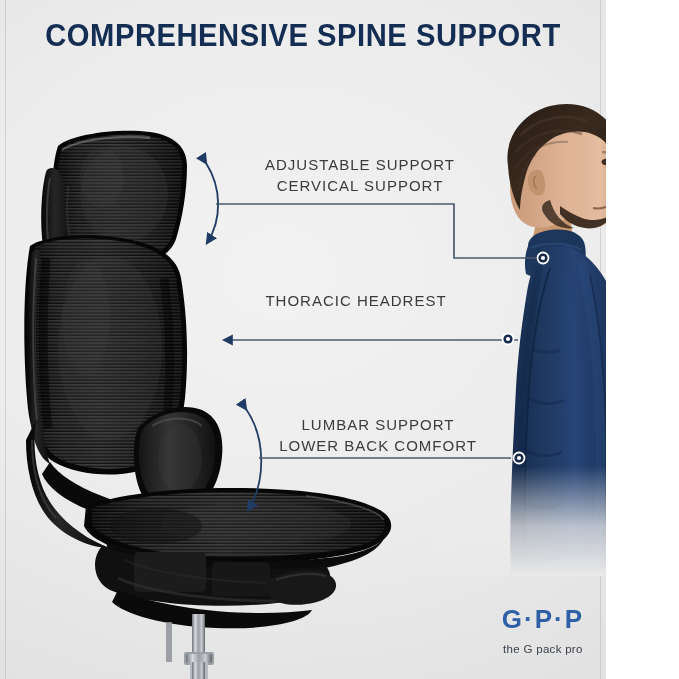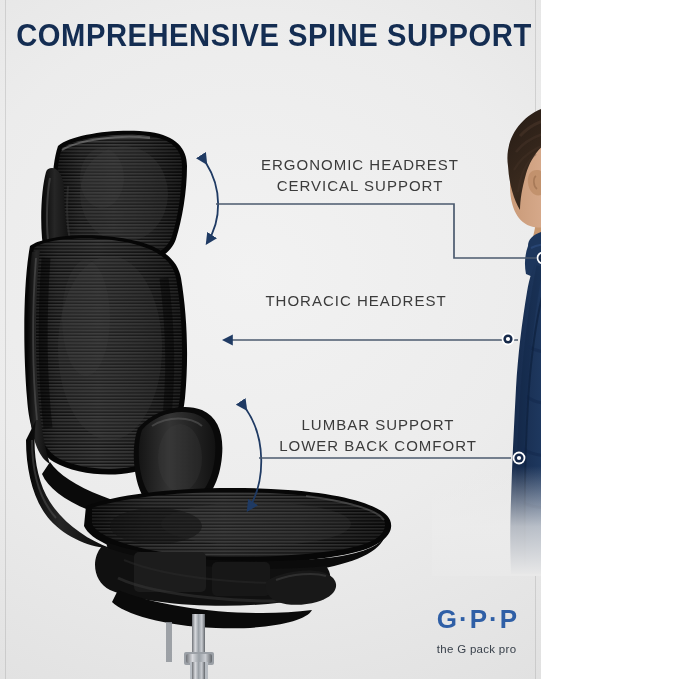--- a/index.html
+++ b/index.html
@@ -2,21 +2,21 @@
 <html><head>
 <meta charset="utf-8">
 <style>
   html, body {
     margin: 0;
     padding: 0;
     background: #ffffff;
   }
   #stage {
     position: relative;
-    width: 541px;
+    width: 606px;
     height: 679px;
     overflow: hidden;
     font-family: "Liberation Sans", sans-serif;
     background:
       radial-gradient(ellipse 120% 85% at 46% 40%, #f2f2f2 0%, #ececec 45%, #e2e2e2 80%, #dcdcdc 100%);
   }
   
   .seam {
     position: absolute;
     top: 0;
@@ -60,20 +60,21 @@
     left: 0; top: 0;
     width: 679px; height: 679px;
     pointer-events: none;
   }
 
   
   .logo {
     position: absolute;
     right: 22px;
     bottom: 22px;
+    text-align: center;
   }
   .logo .mark {
     color: #2f5fa6;
     font-size: 26px;
     font-weight: bold;
     letter-spacing: 2px;
     line-height: 28px;
   }
   .logo .tag {
     color: #39414b;
@@ -352,21 +353,21 @@
         <rect x="184" y="534" width="18" height="17" fill="#b7bcc2"></rect>
         <rect x="186" y="534" width="13" height="17" fill="url(#chromeG)"></rect>
         <rect x="160" y="494" width="6" height="40" fill="#8f949a" opacity=".85"></rect>
       </g>
     </svg>
   </div>
 
   <div class="title">COMPREHENSIVE SPINE SUPPORT</div>
 
   <div class="callout" style="left:232px; top:154px; width:256px;">
-    <div>ERGONOMIC HEADREST</div>
+    <div>ADJUSTABLE SUPPORT</div>
     <div>CERVICAL SUPPORT</div>
   </div>
 
   <div class="callout" style="left:228px; top:290px; width:256px;">
     <div>THORACIC HEADREST</div>
   </div>
 
   <div class="callout" style="left:250px; top:414px; width:256px;">
     <div>LUMBAR SUPPORT</div>
     <div>LOWER BACK COMFORT</div>

